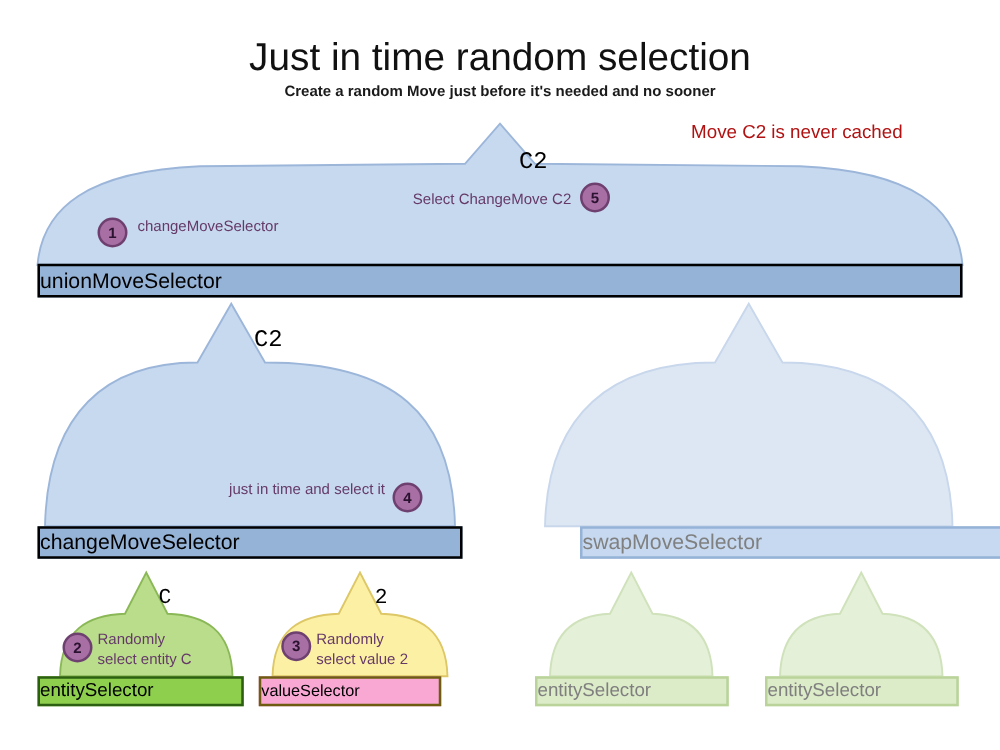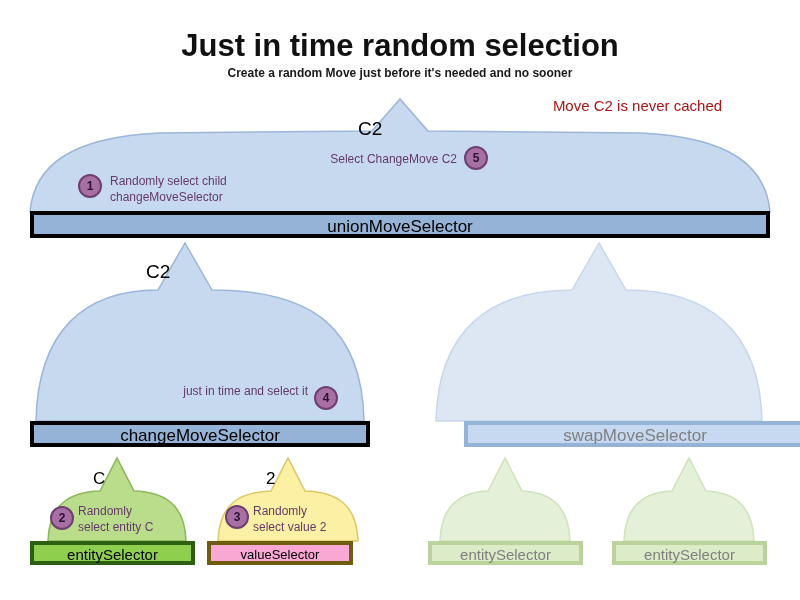--- a/index.html
+++ b/index.html
@@ -3,51 +3,51 @@
 <meta charset="utf-8">
 <style>
   html,body{margin:0;padding:0;background:#fff;}
   .canvas{
     position:relative;width:800px;height:600px;background:#ffffff;overflow:hidden;
     font-family:"Liberation Sans",sans-serif;color:#000;
   }
   .layer{position:absolute;left:0;top:0;}
   .title{
     position:absolute;left:0;top:28px;width:800px;text-align:center;
-    font-size:31px;font-weight:700;color:#111;
+    font-size:31px;font-weight:400;color:#111;
   }
   .subtitle{
     position:absolute;left:0;top:66px;width:800px;text-align:center;
     font-size:12px;font-weight:700;color:#1a1a1a;
   }
   .note{
     position:absolute;left:515px;top:97px;width:245px;text-align:center;
     font-size:15px;color:#b01212;
   }
   .bar{
-    position:absolute;box-sizing:border-box;text-align:center;
-    border:4px solid #000000;background:#95b3d7;
+    position:absolute;box-sizing:border-box;text-align:left;
+    border:2px solid #000000;background:#95b3d7;
   }
   .bar .bar-label{display:block;}
   .bar-union{left:30px;top:211px;width:740px;height:27px;font-size:17px;line-height:23px;}
   .bar-change{left:30px;top:421px;width:340px;height:26px;font-size:17px;line-height:22px;}
   .bar-swap{
     left:428px;top:421px;width:342px;height:26px;font-size:17px;line-height:22px;
     background:#c6d9f0;border-color:#95b3d7;color:#808080;margin-left:36px;
   }
   .bar-entity{left:30px;top:541px;width:165px;height:24px;font-size:15px;line-height:20px;
     background:#8ed04e;border-color:#2c5f12;}
   .bar-value{left:207px;top:541px;width:146px;height:24px;font-size:13px;line-height:20px;
     background:#f9a8d4;border-color:#6e5c10;}
   .bar-faded-green{height:24px;top:541px;width:155px;font-size:15px;line-height:20px;
     background:#dcebc8;border-color:#b9d39b;color:#7f7f7f;}
   .bar-faded-1{left:428px;}
   .bar-faded-2{left:612px;}
   .move-label{
-    position:absolute;text-align:left;font-size:19px;color:#000;
+    position:absolute;text-align:right;font-size:19px;color:#000;font-family:Liberation Mono, monospace;
   }
   .move-label.small{font-size:17px;}
   .step-circle{
     position:absolute;width:24px;height:24px;border-radius:50%;
     background:#a86fa4;border:2px solid #6e4070;box-sizing:border-box;
     text-align:center;line-height:20px;font-size:12px;font-weight:700;color:#2b1230;
   }
   .step-text{
     position:absolute;font-size:12px;line-height:16px;color:#653a68;
   }
@@ -74,21 +74,20 @@
   <div class="subtitle">Create a random Move just before it's needed and no sooner</div>
   <div class="note">Move C2 is never cached</div>
 
   <div class="move-label" style="left:358px;top:118px;width:80px;">C2</div>
   <div class="move-label" style="left:146px;top:261px;width:80px;">C2</div>
   <div class="move-label small" style="left:93px;top:469px;width:44px;">C</div>
   <div class="move-label small" style="left:266px;top:469px;width:44px;">2</div>
 
   <div class="step-circle" style="left:78px;top:174px;">1</div>
   <div class="step-text ta-left" style="left:110px;top:173px;width:180px;">
-    <span class="line">Randomly select child</span>
     <span class="line">changeMoveSelector</span>
   </div>
 
   <div class="step-text ta-right" style="left:295px;top:151px;width:162px;">
     <span class="line">Select ChangeMove C2</span>
   </div>
   <div class="step-circle" style="left:464px;top:146px;">5</div>
 
   <div class="step-text ta-right" style="left:118px;top:383px;width:190px;">
     <span class="line">just in time and select it</span>

